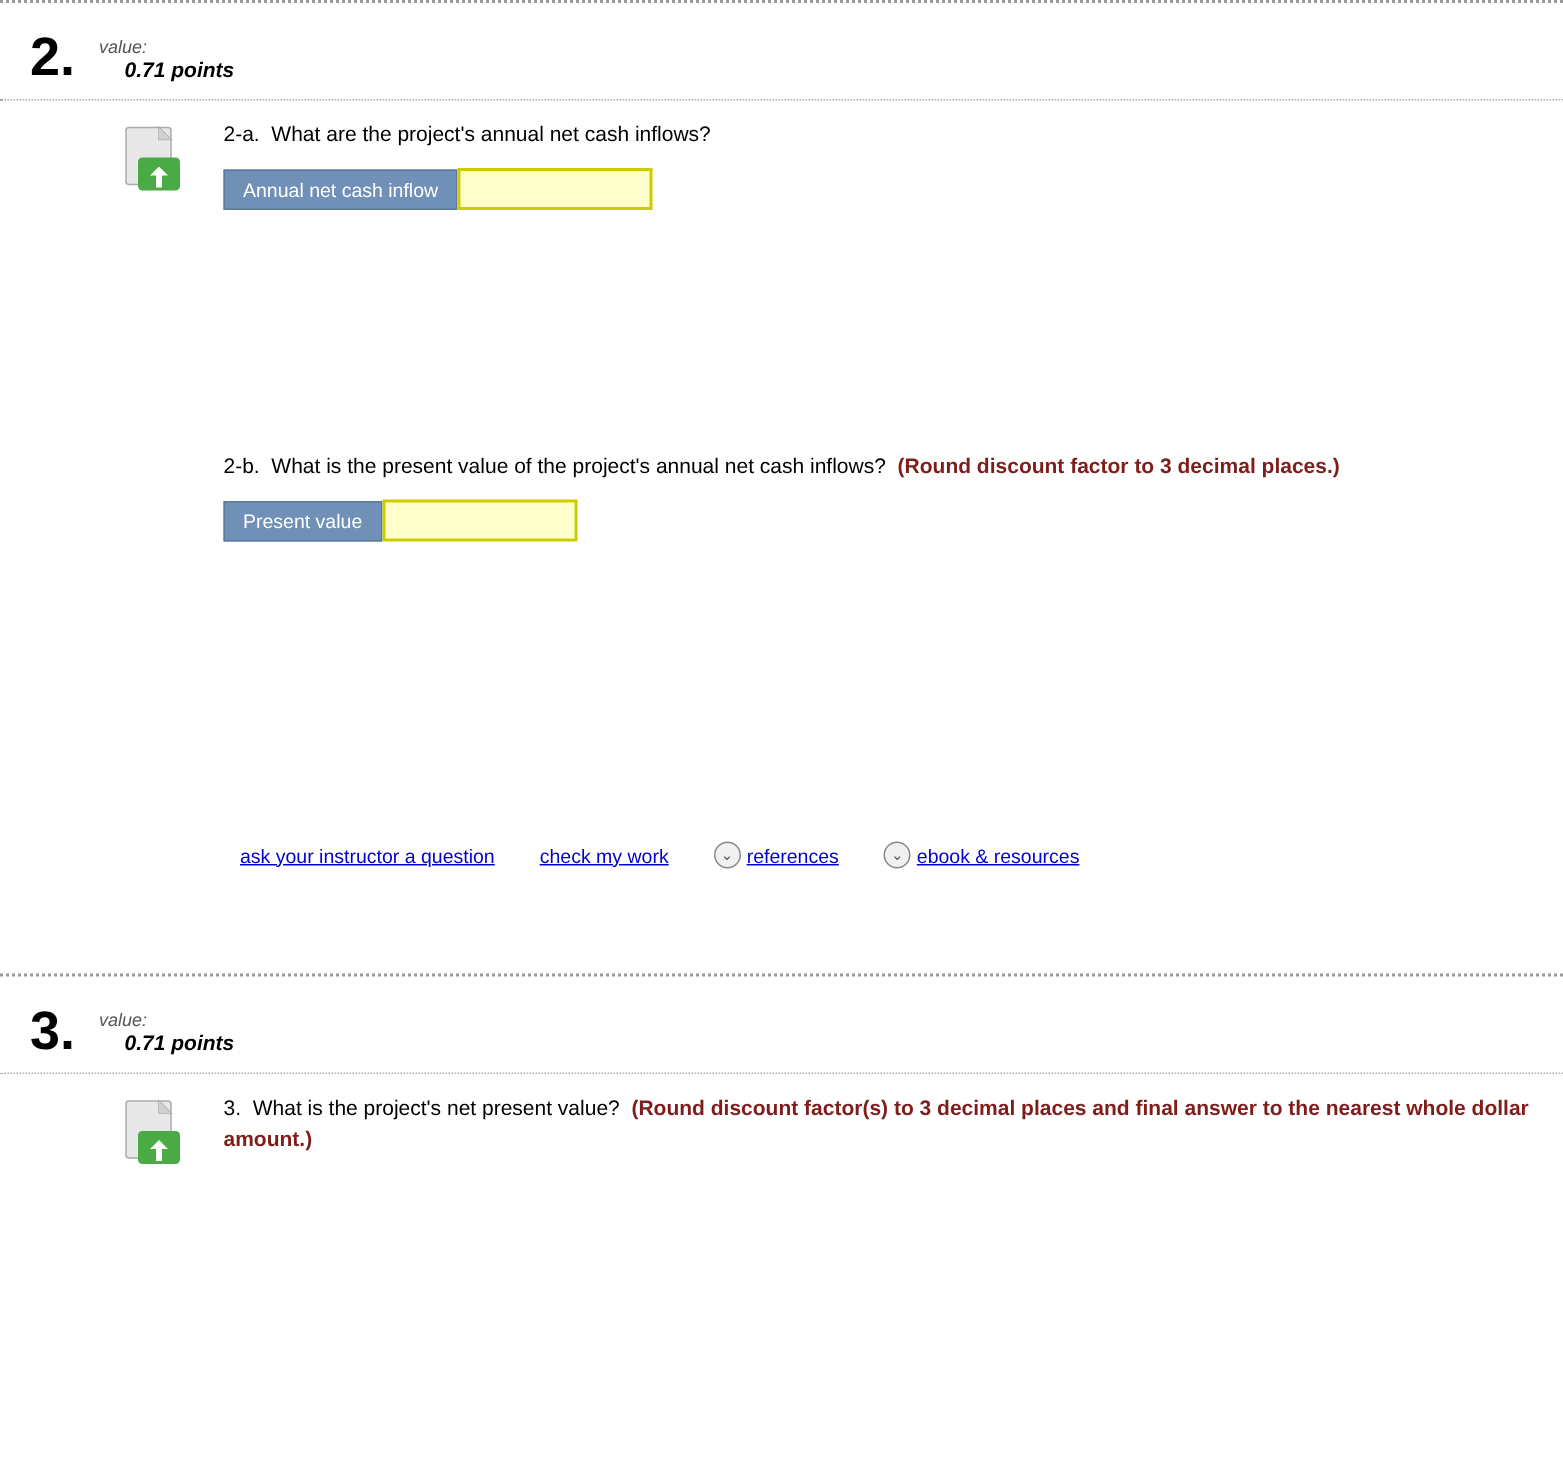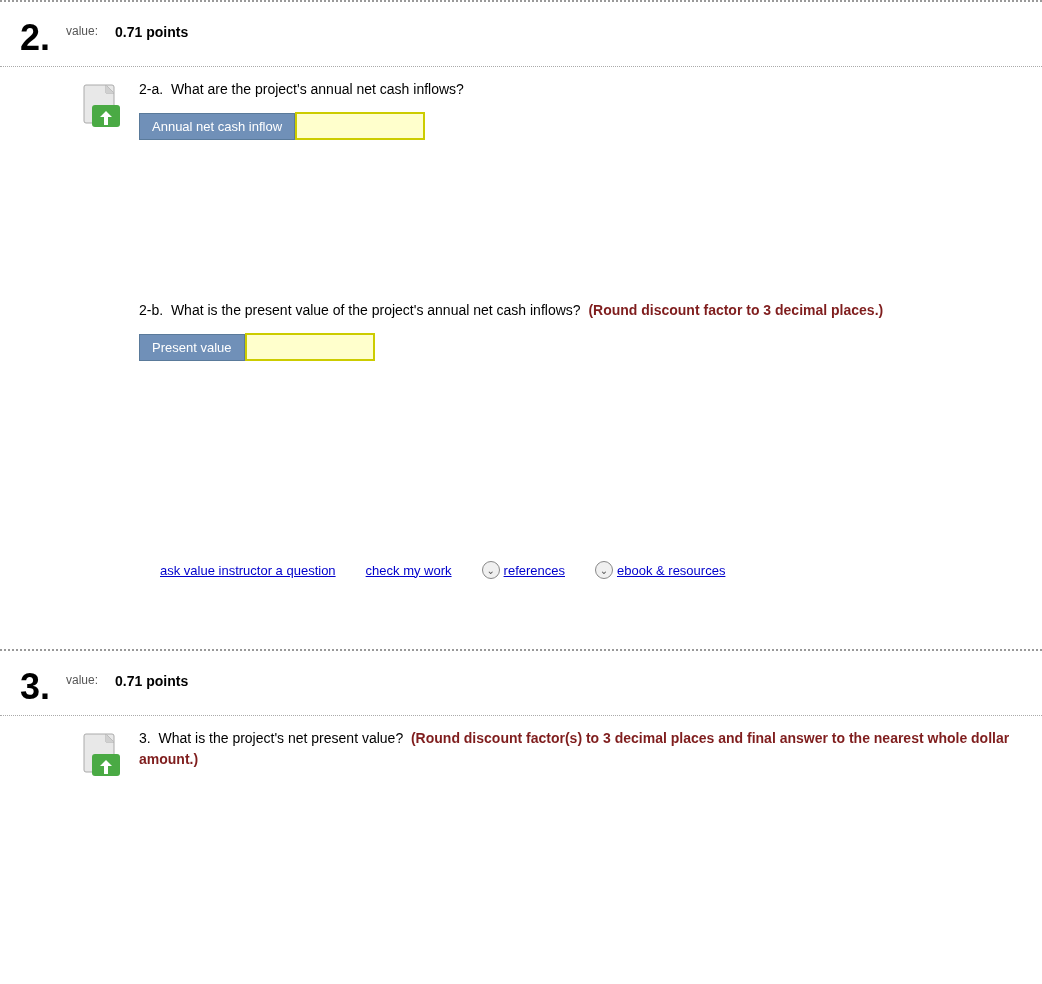--- a/index.html
+++ b/index.html
@@ -25,21 +25,23 @@
     .question-number {
       font-size: 36px;
       font-weight: bold;
       line-height: 1;
       margin-right: 16px;
       color: #000;
     }
 
     .value-info {
       display: flex;
+      flex-direction: column;
       padding-top: 4px;
+      font-style: italic;
     }
 
     .value-label {
       font-size: 12px;
       color: #555;
     }
 
     .value-points {
       font-size: 14px;
       font-weight: bold;
@@ -91,21 +93,21 @@
       height: 28px;
       width: 130px;
       outline: none;
       font-size: 13px;
       padding: 2px 4px;
     }
 
     .question-with-icon {
       display: flex;
       align-items: flex-start;
-      gap: 4px;
+      gap: 14px;
     }
 
     .icon-col {
       width: 55px;
       flex-shrink: 0;
       padding-top: 4px;
     }
 
     .content-col {
       flex: 1;
@@ -203,21 +205,21 @@
           <div class="input-row">
             <div class="input-label">Present value</div>
             <input type="text" class="input-field" value="" style="">
           </div>
         </div>
 
       </div>
     </div>
 
     <div class="footer-links" style="margin-top: 160px;">
-      <a class="footer-link">ask value instructor a question</a>
+      <a class="footer-link">ask your instructor a question</a>
       <a class="footer-link">check my work</a>
       <span class="footer-link-with-icon">
         <span class="circle-down-icon">⌄</span>
         <a class="footer-link">references</a>
       </span>
       <span class="footer-link-with-icon">
         <span class="circle-down-icon">⌄</span>
         <a class="footer-link">ebook &amp; resources</a>
       </span>
     </div>

